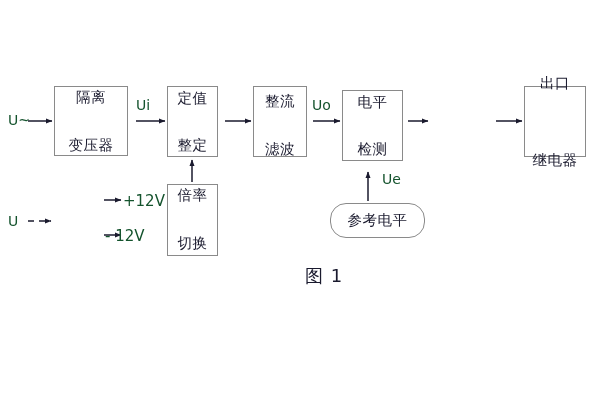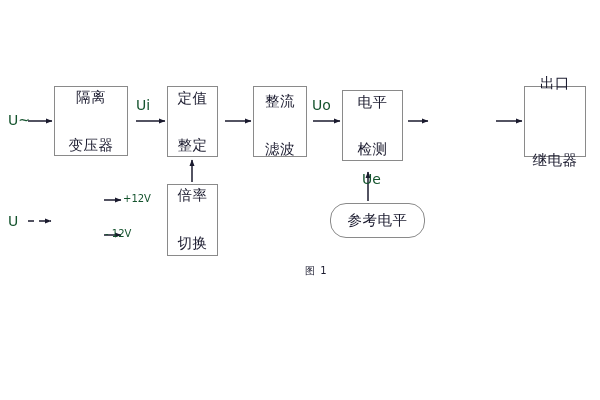--- a/index.html
+++ b/index.html
@@ -40,25 +40,25 @@
     margin-top: 33px;
   }
   .label {
     position: absolute;
     font-size: 14px;
     color: #14532d;
     white-space: nowrap;
     line-height: 1;
   }
   .label.small {
-    font-size: 10px;
+    font-size: 15px;
   }
   .caption {
     position: absolute;
-    font-size: 10px;
+    font-size: 18px;
     color: #1a1a2e;
     white-space: nowrap;
     letter-spacing: 1px;
   }
   
   #wires {
     position: absolute;
     left: 0;
     top: 0;
     width: 600px;
@@ -132,20 +132,20 @@
     <span class="line">切换</span>
   </div>
 
   <div class="box" style="left:330px; top:203px; width:95px; height:35px;border-radius:16px;">
     <span class="line">参考电平</span>
   </div>
 
   <div class="label" style="left:8px; top:113px;">U~</div>
   <div class="label" style="left:136px; top:98px;">Ui</div>
   <div class="label" style="left:312px; top:98px;">Uo</div>
-  <div class="label" style="left:362px; top:172px;">Ue</div>
+  <div class="label" style="left:382px; top:172px;">Ue</div>
   <div class="label" style="left:8px; top:214px;">U</div>
   <div class="label small" style="left:123px; top:194px;">+12V</div>
   <div class="label small" style="left:105px; top:229px;">- 12V</div>
 
   <div class="caption" style="left:305px; top:264px;">图 1</div>
 
 </div>
 
 </body></html>

